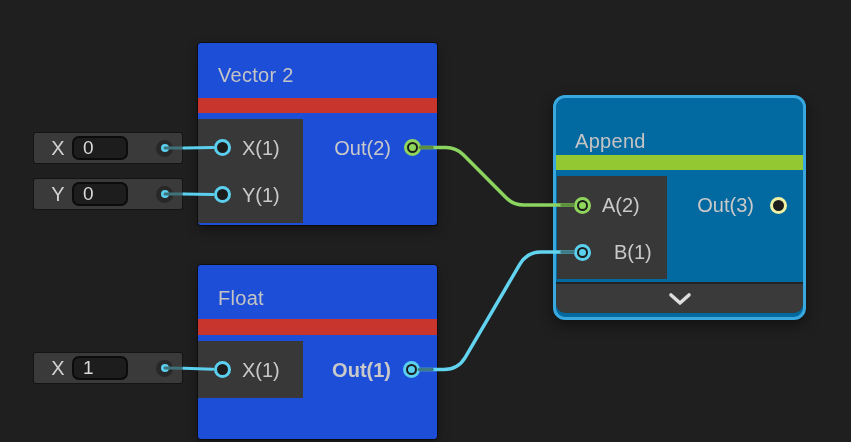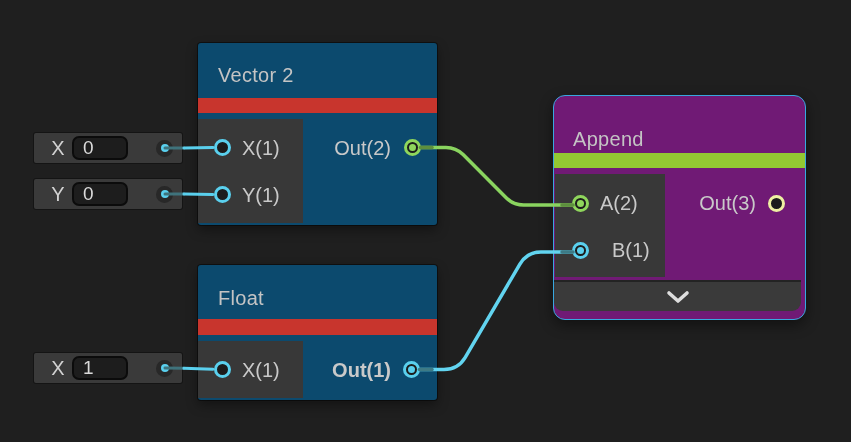--- a/index.html
+++ b/index.html
@@ -1,22 +1,22 @@
 <!DOCTYPE html>
 <html><head>
 <meta charset="utf-8">
 <style>
   html,body{margin:0;padding:0;background:#1f1f1f;}
   .canvas{position:relative;width:851px;height:442px;background:#1f1f1f;overflow:hidden;
           font-family:"Liberation Sans",sans-serif;}
   
-  .node{position:absolute;background:#0c4a6e;border-radius:3px;
+  .node{position:absolute;background:#1d4ed8;border-radius:3px;
         box-shadow:0 0 0 1px rgba(0,0,0,.45), 0 5px 12px rgba(0,0,0,.4);}
-  .node-sel{position:absolute;box-sizing:border-box;background:#701a75;
-        border:1px solid #a16207;border-radius:12px;overflow:hidden;
+  .node-sel{position:absolute;box-sizing:border-box;background:#0369a1;
+        border:3px solid #a16207;border-radius:12px;overflow:hidden;
         box-shadow:0 5px 14px rgba(0,0,0,.45);}
   .ntitle{position:absolute;transform:translateY(-50%);color:#c4c4c4;font-size:20px;
         white-space:nowrap;letter-spacing:.3px;}
   .stripe{position:absolute;left:0;right:0;}
   .seccol{position:absolute;left:0;background:#383838;}
   .plabel{position:absolute;transform:translateY(-50%);color:#c9c9c9;font-size:20px;white-space:nowrap;}
   .plabel.r{text-align:right;}
   
   .port{position:absolute;width:17px;height:17px;border-radius:50%;box-sizing:border-box;
         border:3px solid #5ad0ee;background:#1c1c1c;}
@@ -84,21 +84,21 @@
     <span class="port" style="left: 15.5px; top: 96px; border-color: rgb(90, 208, 238);"></span>
     <span class="plabel" style="left:44px;top:104.5px;">X(1)</span>
     <span class="port" style="left: 15.5px; top: 143px; border-color: rgb(90, 208, 238);"></span>
     <span class="plabel" style="left:44px;top:151.5px;">Y(1)</span>
     <span class="plabel r" style="right:46px;top:104.5px;margin-left:36px;">Out(2)</span>
     <span class="port" style="left: 205.5px; top: 96px; border-color: rgb(143, 214, 92);">
       <span class="dot" style="background: rgb(143, 214, 92);"></span>
     </span>
   </div>
 
-  <div class="node" style="left:198px;top:265px;width:239px;height:135px;">
+  <div class="node" style="left:198px;top:265px;width:239px;height:174px;">
     <span class="ntitle" style="left:20px;top:33px;">Float</span>
     <div class="stripe" style="top: 54px; height: 16px; background: rgb(200, 53, 45);"></div>
     <div class="seccol" style="top:76px;width:105px;height:57px;"></div>
     <span class="port" style="left: 15.5px; top: 96px; border-color: rgb(90, 208, 238);"></span>
     <span class="plabel" style="left:44px;top:104.5px;">X(1)</span>
     <span class="plabel r" style="right:46px;top:104.5px;font-weight:bold;">Out(1)</span>
     <span class="port" style="left: 204.5px; top: 96px; border-color: rgb(90, 208, 238);">
       <span class="dot" style="background: rgb(90, 208, 238);"></span>
     </span>
   </div>

